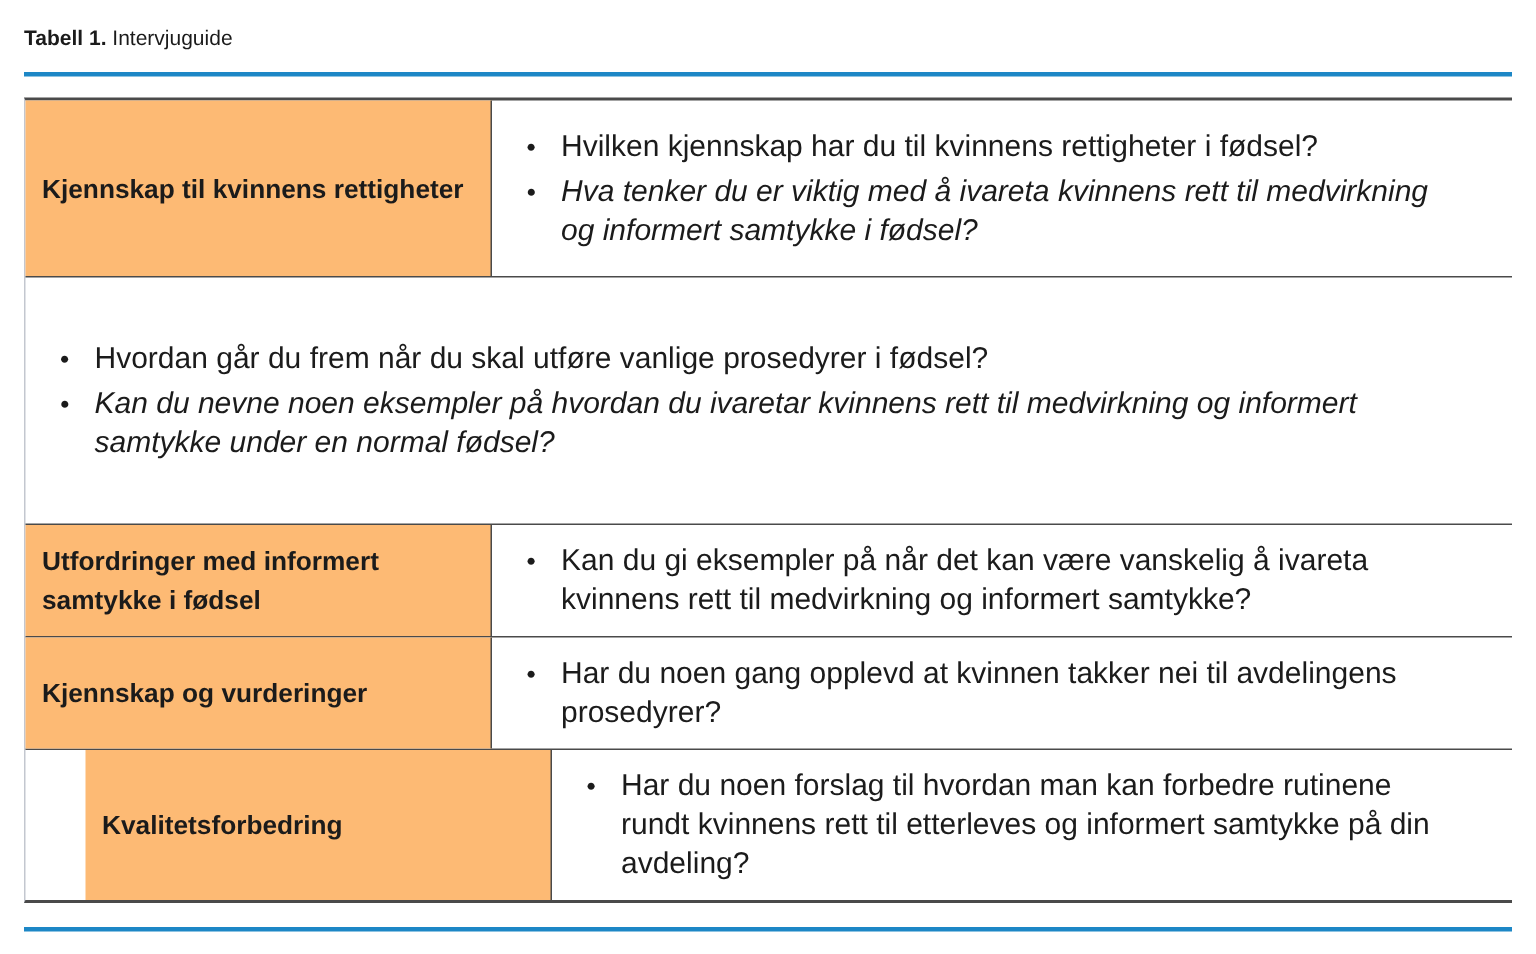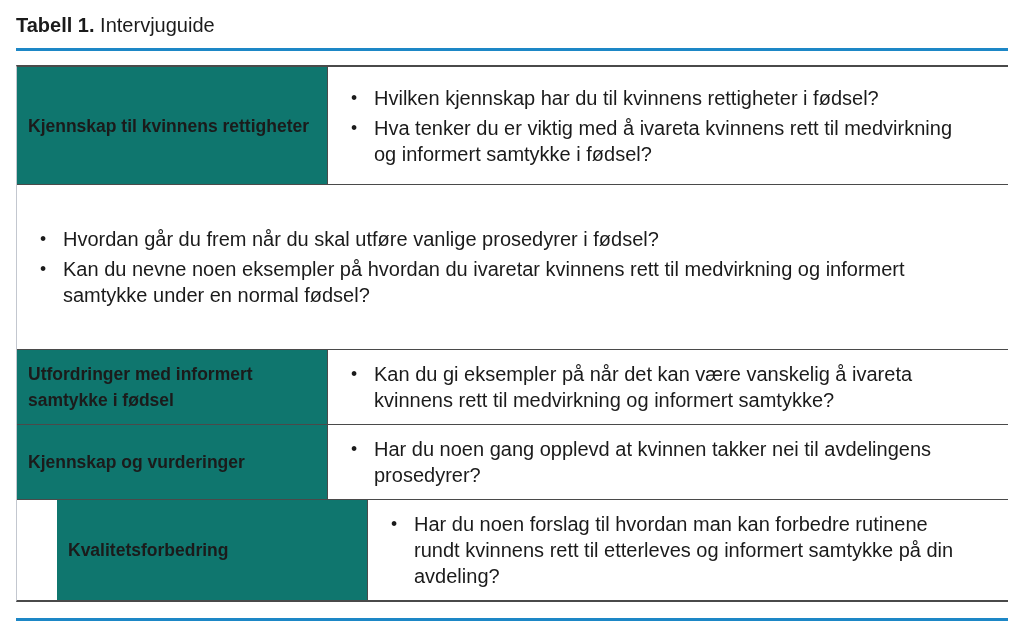--- a/index.html
+++ b/index.html
@@ -10,21 +10,21 @@
     color: #1b1b1b;
   }
   .page {
     width: 1024px;
     height: 636px;
     box-sizing: border-box;
     padding: 10px 16px 0 16px;
     overflow: hidden;
   }
   .table-caption {
-    font-size: 20px;
+    font-size: 14px;
     line-height: 26px;
     margin: 2px 0 0 0;
   }
   .table-caption .cap-label { font-weight: 700; }
   .table-caption .cap-text  { font-weight: 400; }
   .accent-rule {
     height: 3px;
     background: #1d87c6;
     border: none;
     margin: 0;
@@ -45,21 +45,21 @@
   .irow:last-child { border-bottom: none; }
   
   .irow:nth-child(1) { min-height: 117px; }
   .irow:nth-child(2) { min-height: 164px; }
   .irow:nth-child(3) { min-height: 74px;  }
   .irow:nth-child(4) { min-height: 74px;  }
   .irow:nth-child(5) { min-height: 98px; padding-left: 40px;  }
   .cell-topic {
     width: 311px;
     min-width: 311px;
-    background: #0f766e;
+    background: #fdba74;
     border-right: 1px solid #4a4a4a;
     box-sizing: border-box;
     display: flex;
     align-items: center;
     padding: 10px 16px 10px 11px;
   }
   .topic-text {
     font-weight: 700;
     font-size: 17.5px;
     line-height: 26px;
@@ -76,21 +76,21 @@
     margin: 0;
     padding: 0 0 0 21px;
     width: 100%;
   }
   ul.qlist li {
     position: relative;
     padding-left: 25px;
     font-size: 20px;
     line-height: 26px;
   }
-  ul.qlist li + li { margin-top: 4px; }
+  ul.qlist li + li { margin-top: 4px; font-style: italic; }
   ul.qlist li::before {
     content: "\2022";
     position: absolute;
     left: 2px;
     top: 0;
     font-size: 17.5px;
     line-height: 26px;
     color: #1b1b1b;
   }
 </style>

